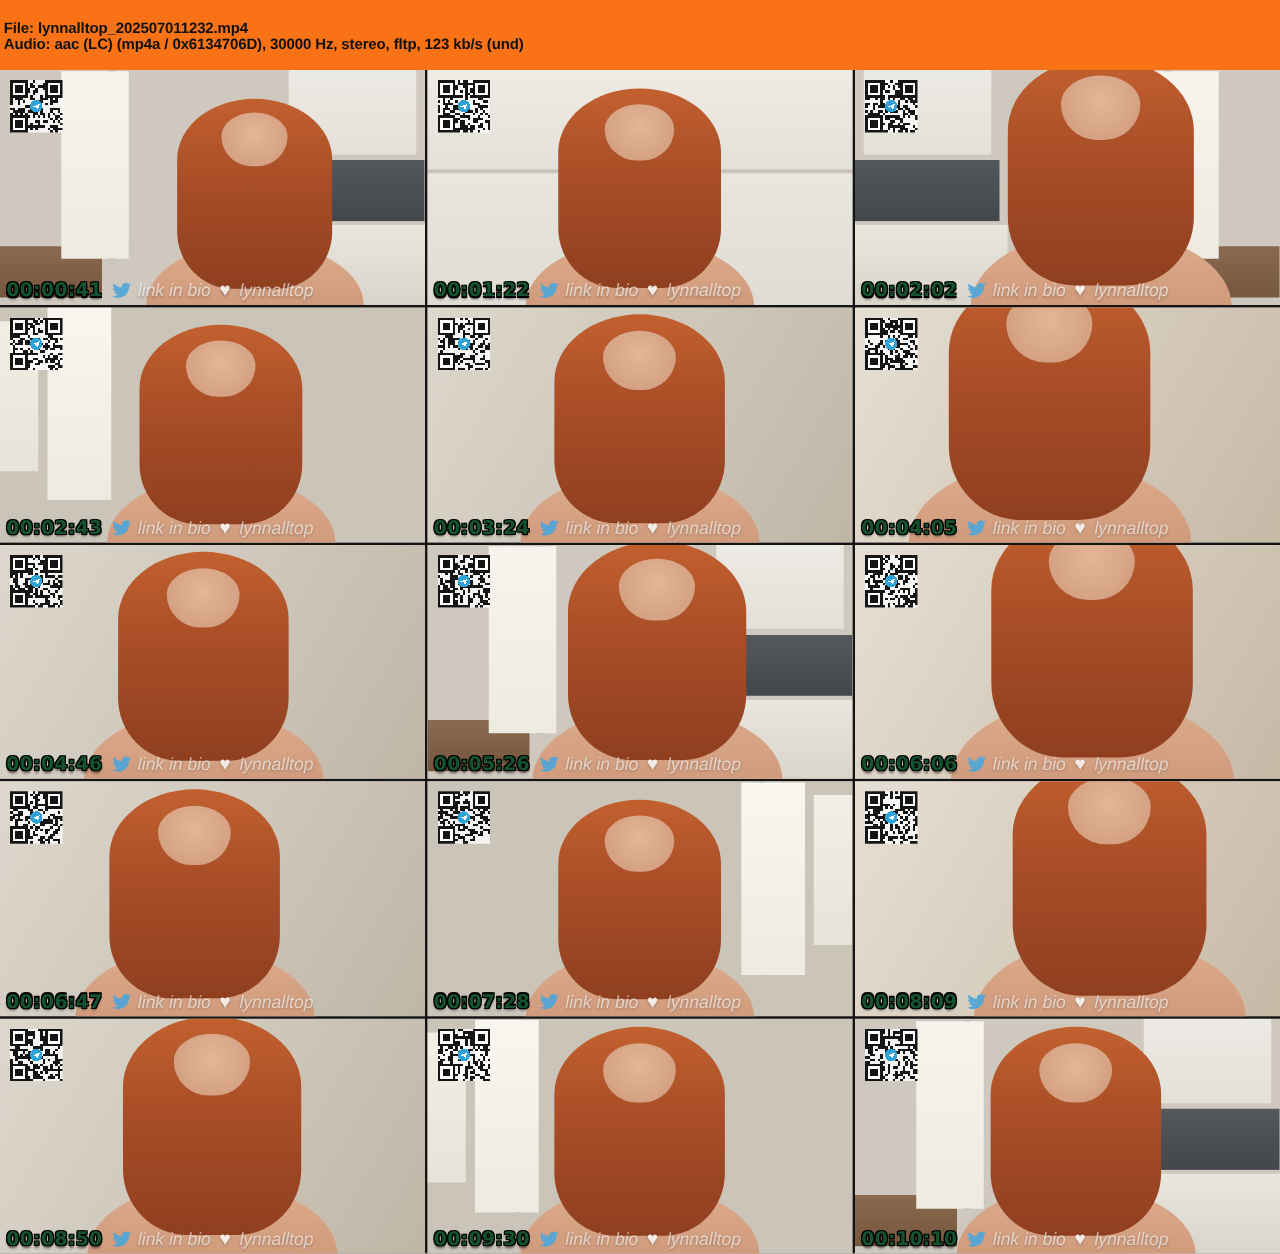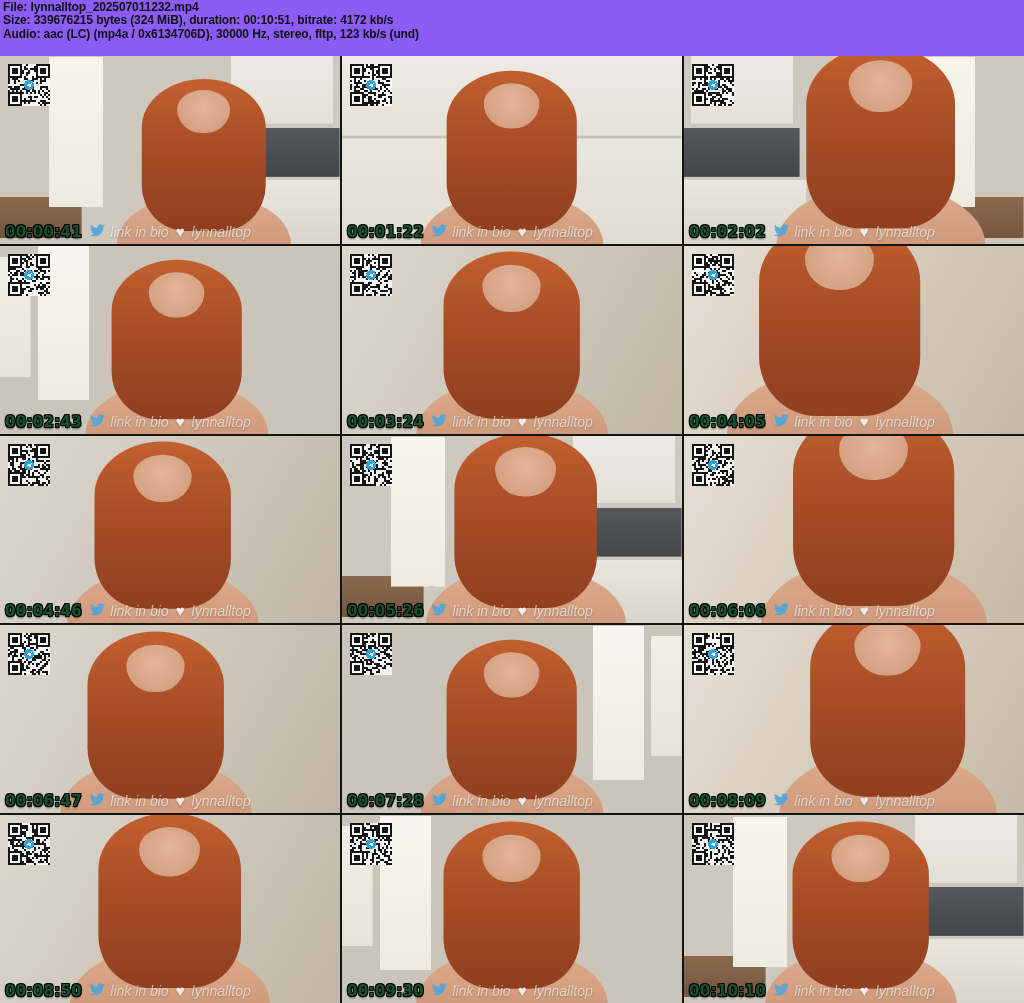--- a/index.html
+++ b/index.html
@@ -1,19 +1,19 @@
 <!DOCTYPE html>
 <html><head>
 <meta charset="utf-8">
 <style>
   html,body{margin:0;padding:0;background:#ffffff;}
   .sheet{position:relative;width:1024px;height:1003px;background:#fff;overflow:hidden;
          font-family:"Liberation Sans",sans-serif;}
   
-  .header{height:56px;background:#8b5cf6;padding:1px 0 0 3px;box-sizing:border-box;}
+  .header{height:56px;background:#f97316;padding:16px 0 0 3px;box-sizing:border-box;}
   .header .hline{font-weight:bold;font-size:12px;line-height:13.4px;color:#111;
                  white-space:nowrap;letter-spacing:-0.1px;}
   
   .grid{display:grid;height:947px;grid-template-columns:repeat(3,1fr);
         grid-template-rows:repeat(5,1fr);gap:2px;background:#141414;}
   .cell{position:relative;overflow:hidden;background:#cfc8be;}
   .scene{position:absolute;inset:0;background-repeat:no-repeat;}
   
   .v-plain{background:linear-gradient(120deg,#ddd7cd,#cdc5b8 55%,#bfb6a6);}
   .v-closeup{background:linear-gradient(120deg,#e6dfd4,#d6ccbc 50%,#c6b9a6);}
@@ -48,33 +48,32 @@
         border-radius:50% 50% 36% 36%/32% 32% 30% 30%;}
   .face{position:absolute;left:50%;top:7%;width:30%;height:26%;transform:translateX(-50%);
         background:radial-gradient(ellipse at 50% 40%,#e5b597,#d09c7e 88%);
         border-radius:50% 50% 46% 46%/44% 44% 56% 56%;}
   
   .qr{position:absolute;left:8px;top:8px;width:42px;height:42px;shape-rendering:crispEdges;}
   .timestamp{position:absolute;left:5px;bottom:3px;font-size:15px;font-weight:bold;color:#14532d;
              letter-spacing:.3px;font-family:"DejaVu Sans","Liberation Sans",sans-serif;
              text-shadow:-1px -1px 0 #000,1px -1px 0 #000,-1px 1px 0 #000,1px 1px 0 #000,0 2px 2px rgba(0,0,0,.6);}
   .watermark{position:absolute;left:50%;bottom:4px;transform:translateX(-50%);
-             display:flex;align-items:flex-start;gap:7px;font-size:14px;font-style:italic;
+             display:flex;align-items:flex-end;gap:7px;font-size:14px;font-style:italic;
              color:rgba(255,255,255,.62);white-space:nowrap;
              text-shadow:0 1px 2px rgba(0,0,0,.25);}
   .bird{width:17px;height:14px;opacity:.9;margin-right:-3px;}
   .wm-heart{font-style:normal;color:rgba(255,255,255,.85);font-size:15px;line-height:1;}
 </style>
 </head>
 <body>
 
 <div class="sheet">
   <div class="header">
     <div class="hline">File: lynnalltop_202507011232.mp4</div>
-    <div class="hline">Size: 339676215 bytes (324 MiB), duration: 00:10:51, bitrate: 4172 kb/s</div>
     <div class="hline">Audio: aac (LC) (mp4a / 0x6134706D), 30000 Hz, stereo, fltp, 123 kb/s (und)</div>
   </div>
   <div class="grid">
       <div class="cell">
     <div class="scene v-kitchen-right"></div>
     <div class="figure" style="left: 60%; transform: translateX(-50%) scale(1);">
       <div class="shoulders"></div>
       <div class="hair"></div>
       <div class="face"></div>
     </div>

